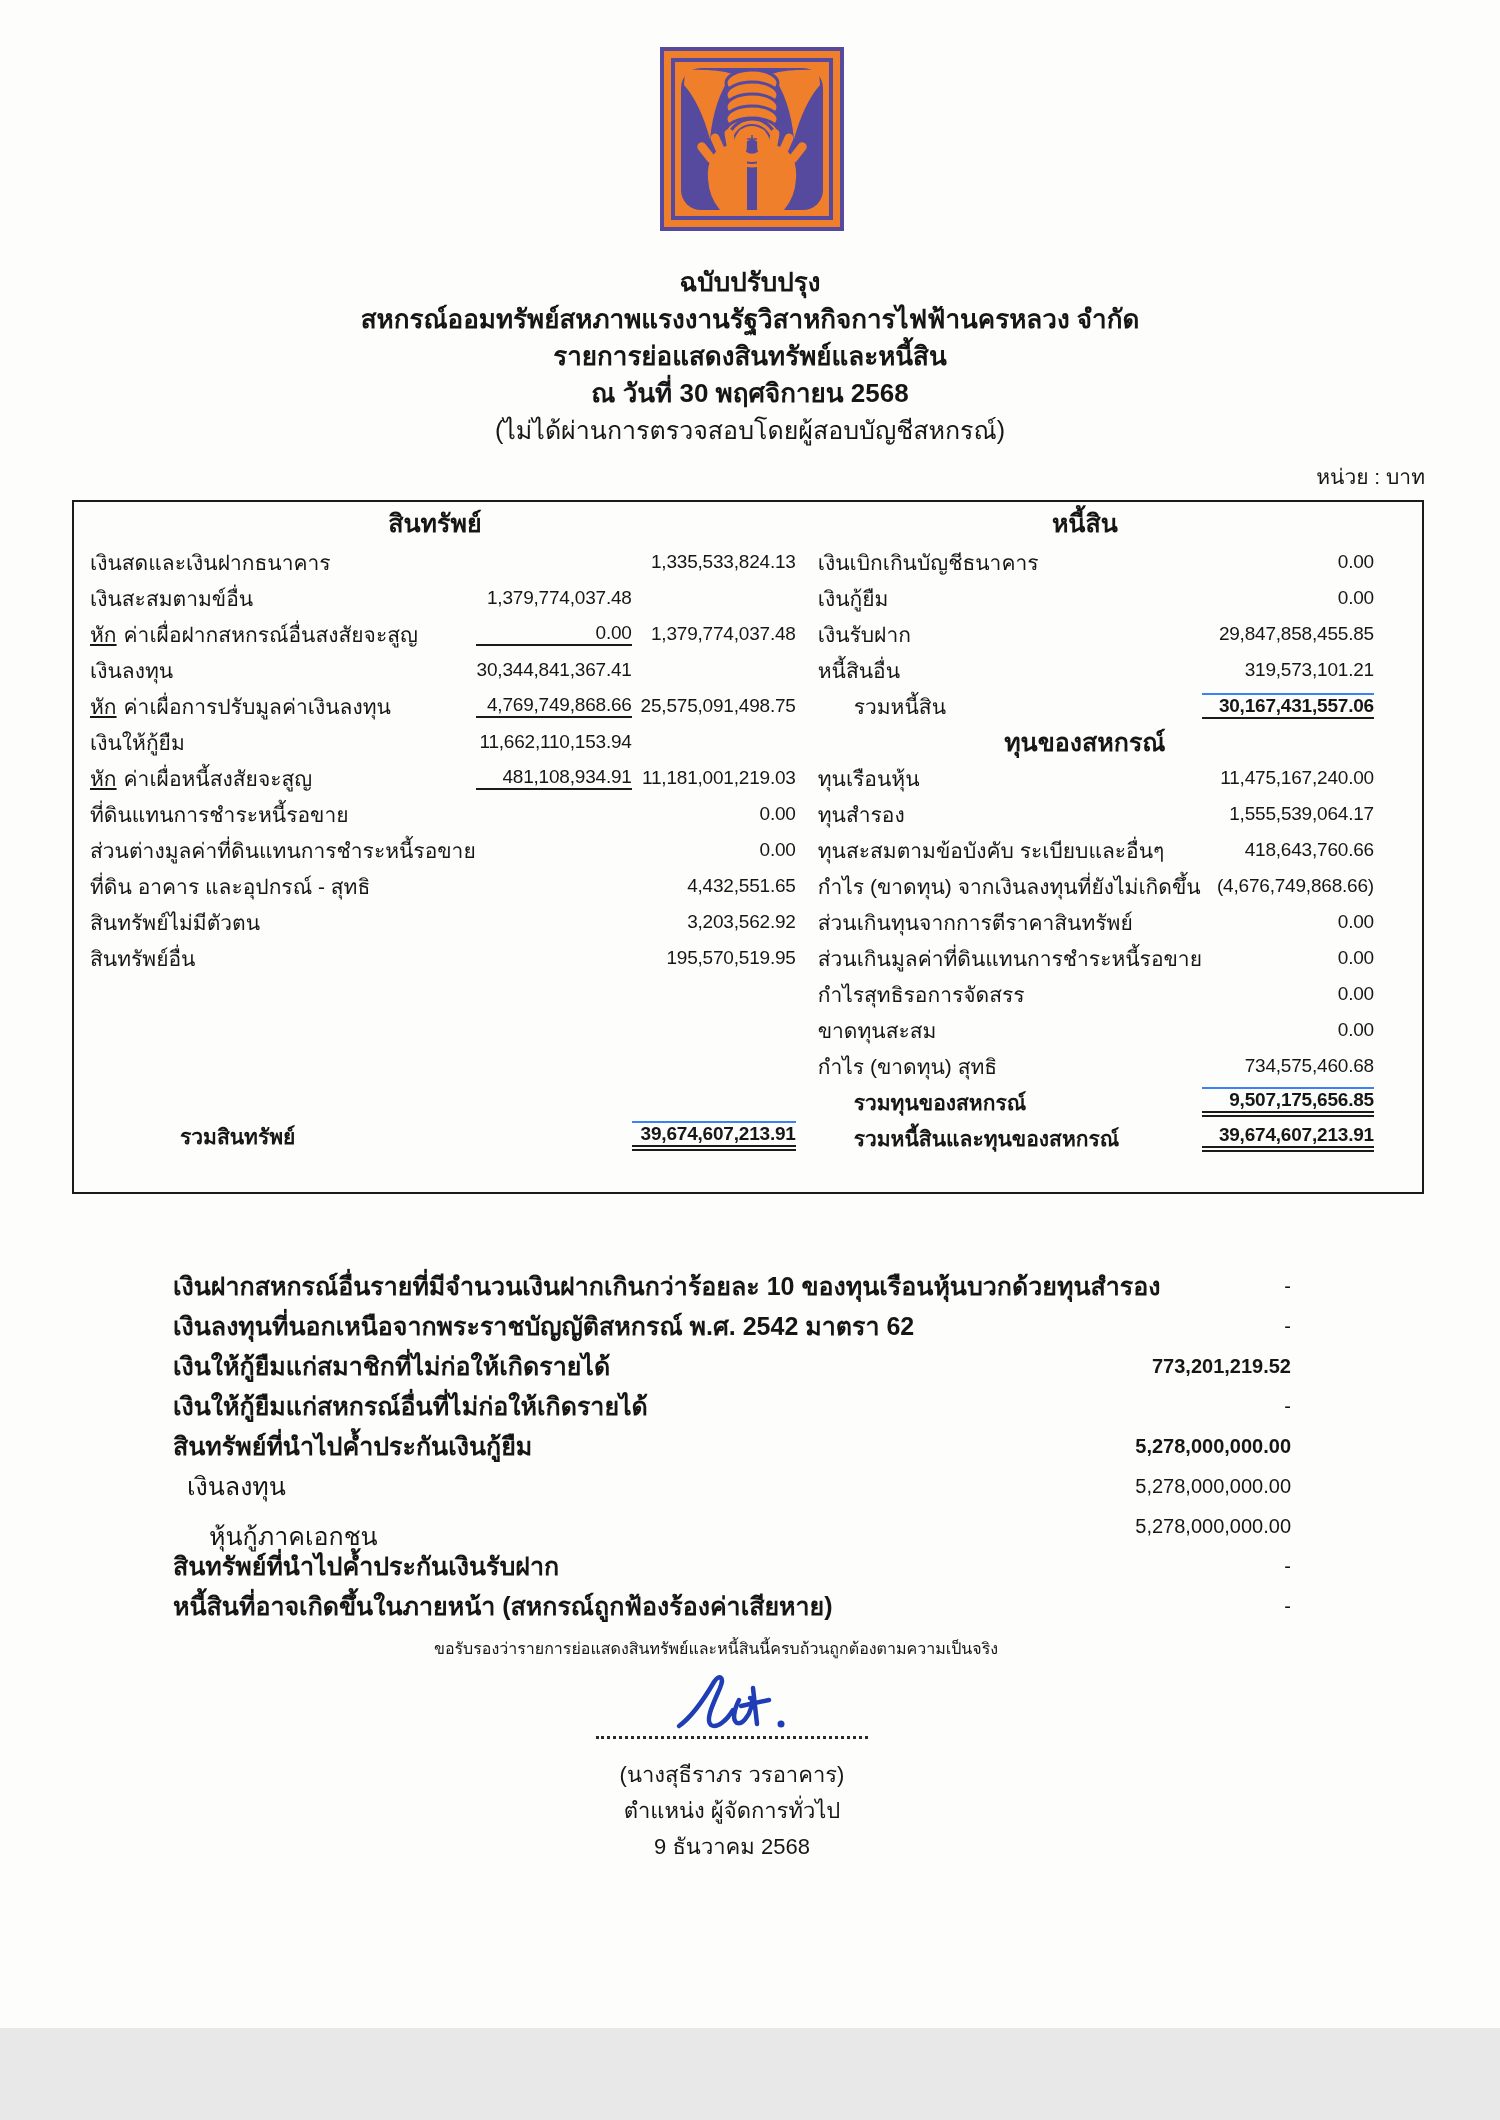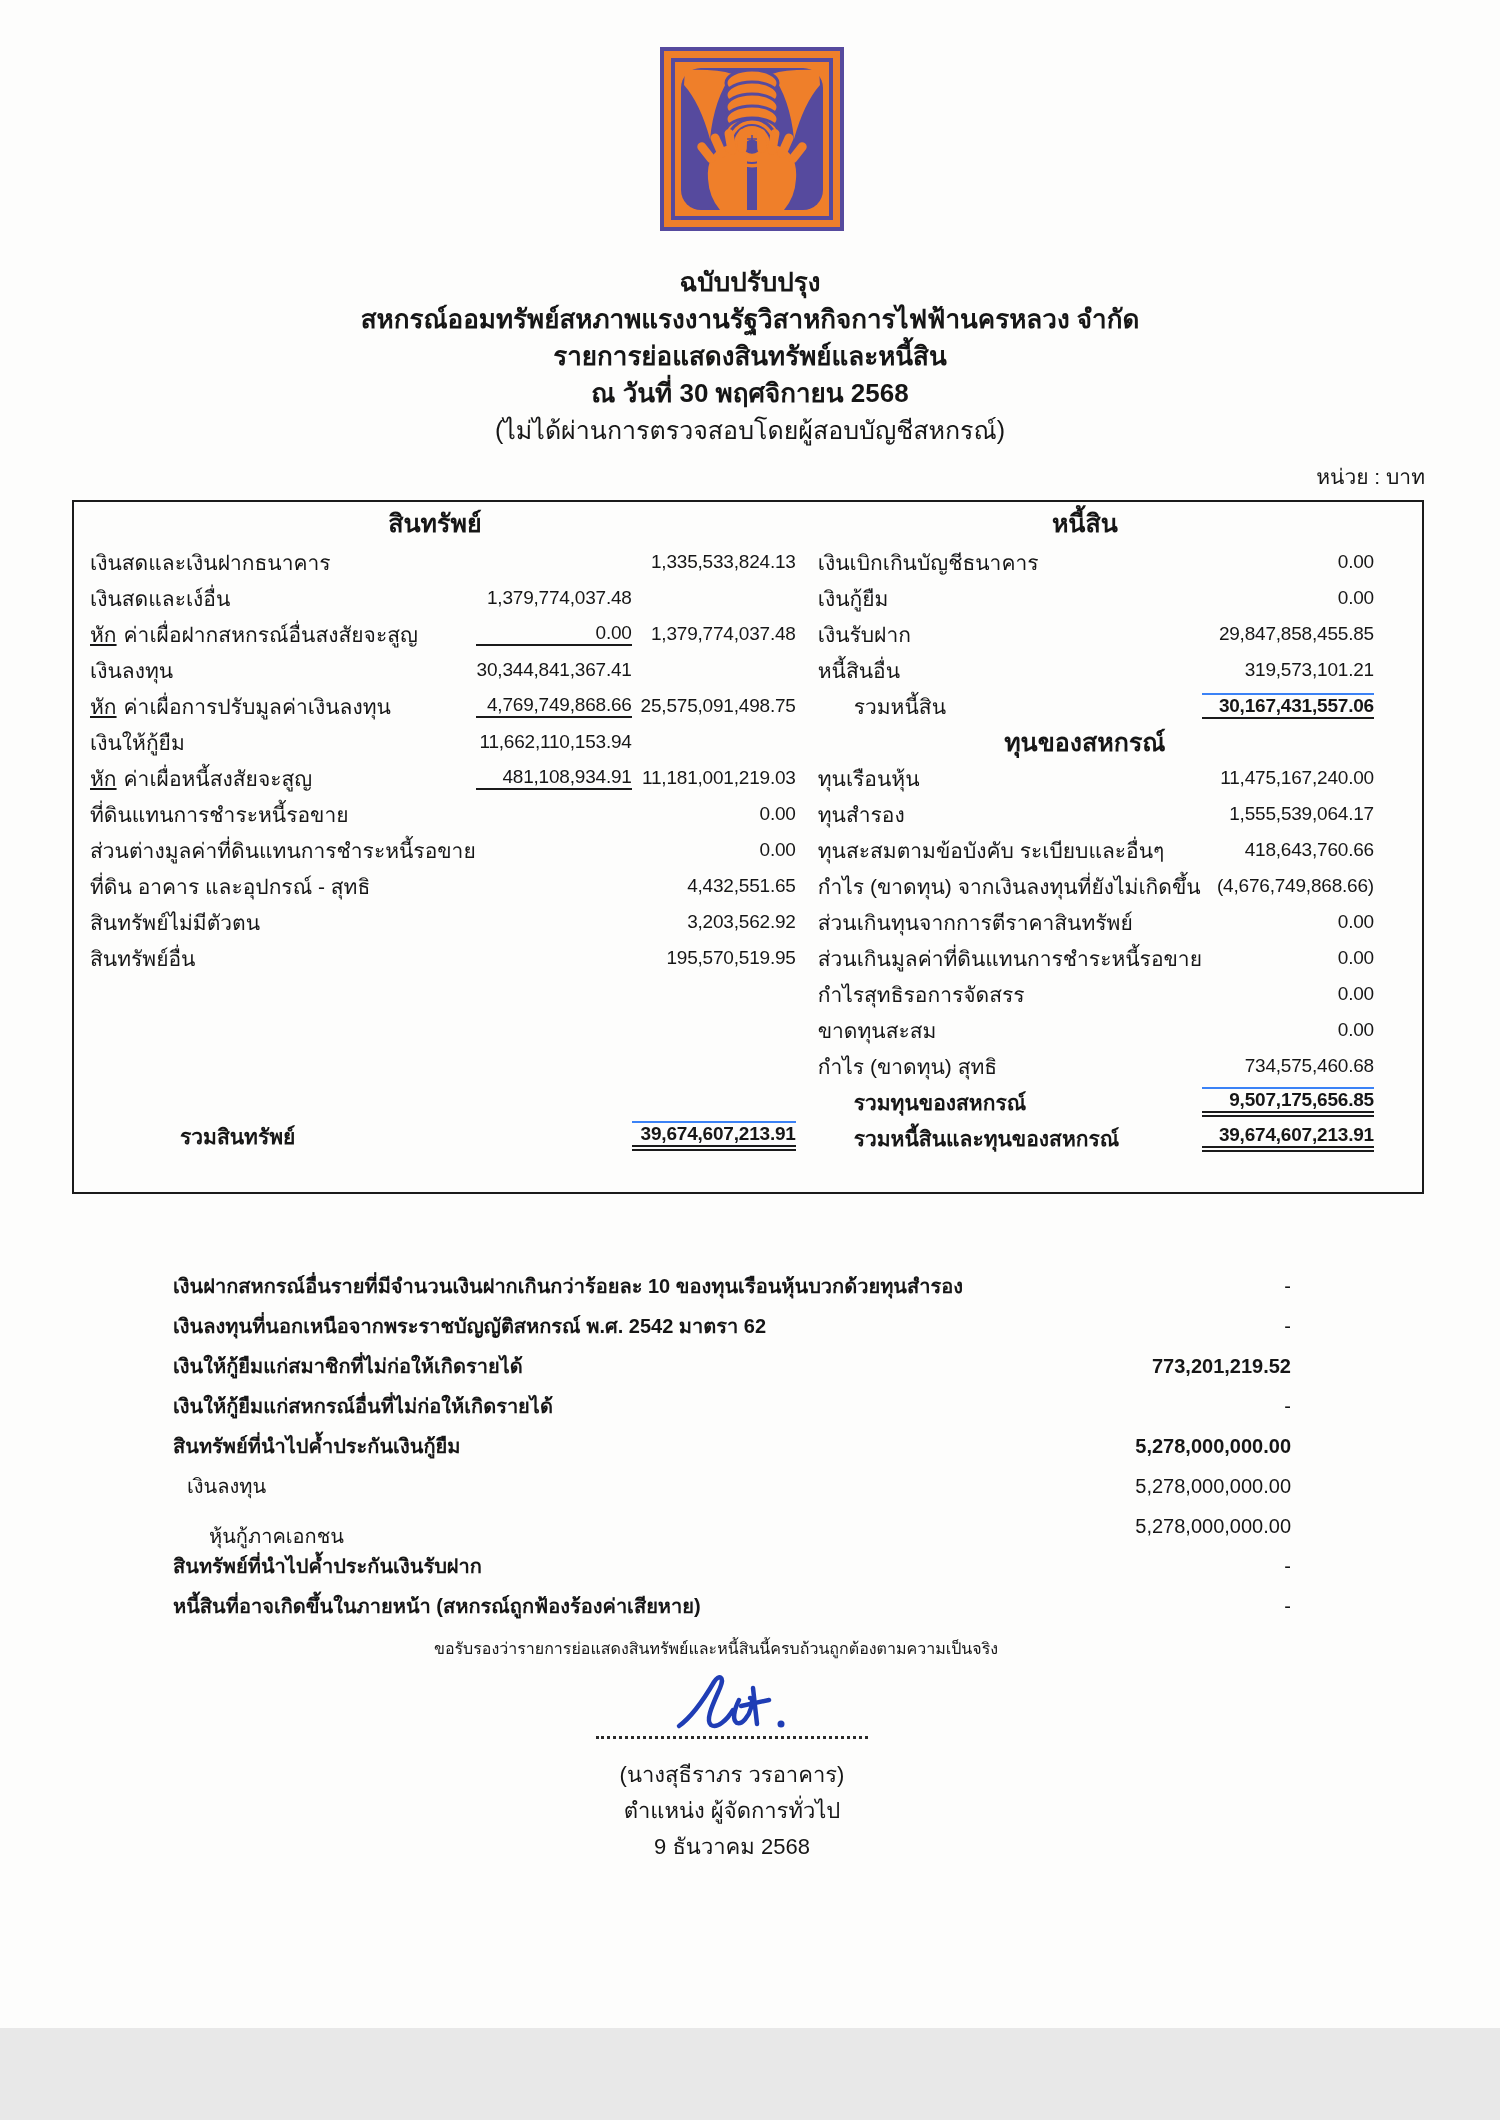--- a/index.html
+++ b/index.html
@@ -47,21 +47,21 @@
   .t1 { border-top:2px solid #3b82f6; }
   .b1 { border-bottom:2px solid #1b1b1b; }
   .b2 { border-bottom:6px double #1b1b1b; }
   .bold { font-weight:bold; }
   .row.assets-total { margin-top:auto; margin-bottom:38px;gap:12px; }
   .assets-total .lbl { padding-left:106px; font-weight:bold; }
 
   
   .notes { left:173px; top:1266px; width:1118px; }
   .nrow { height:40px; display:flex; align-items:center; }
-  .nlbl { flex:1; font-size:20px; font-weight:bold; white-space:nowrap; }
+  .nlbl { flex:1; font-size:25px; font-weight:bold; white-space:nowrap; }
   .nlbl.plain { font-weight:normal; }
   .nlbl.ind1 { padding-left:14px; }
   .nlbl.ind2 { padding-left:36px;margin-top:20px; }
   .nval { width:290px; text-align:right; font-size:20px; }
   .nval.bold { font-weight:bold; }
 
   
   .certify { left:0; width:1432px; top:1636px; text-align:center; font-size:16px; }
   .sig-block { left:0; width:1464px; top:1670px; text-align:center; }
   .sig-svg { display:block; margin:0 auto; }
@@ -128,21 +128,21 @@
 
     <div class="half assets">
       <div class="colhead">สินทรัพย์</div>
 
       <div class="row">
         <div class="lbl">เงินสดและเงินฝากธนาคาร</div>
         <div class="c1"></div>
         <div class="c2">1,335,533,824.13</div>
       </div>
       <div class="row">
-        <div class="lbl">เงินสดและเง์อื่น</div>
+        <div class="lbl">เงินสะสมตามข์อื่น</div>
         <div class="c1">1,379,774,037.48</div>
         <div class="c2"></div>
       </div>
       <div class="row">
         <div class="lbl"><span class="hak">หัก</span><span>ค่าเผื่อฝากสหกรณ์อื่นสงสัยจะสูญ</span></div>
         <div class="c1 rule">0.00</div>
         <div class="c2">1,379,774,037.48</div>
       </div>
       <div class="row">
         <div class="lbl">เงินลงทุน</div>

